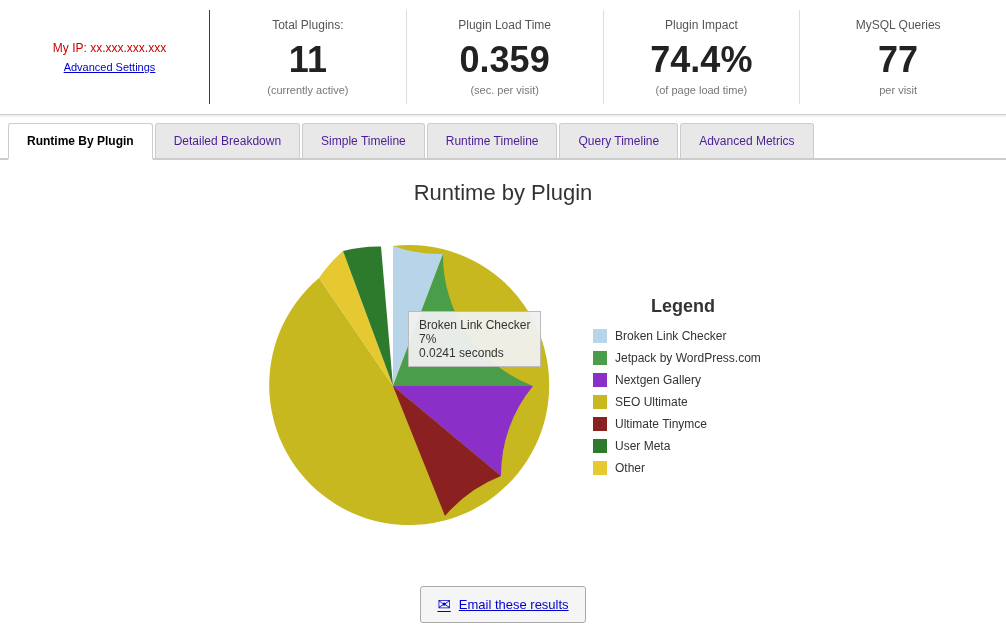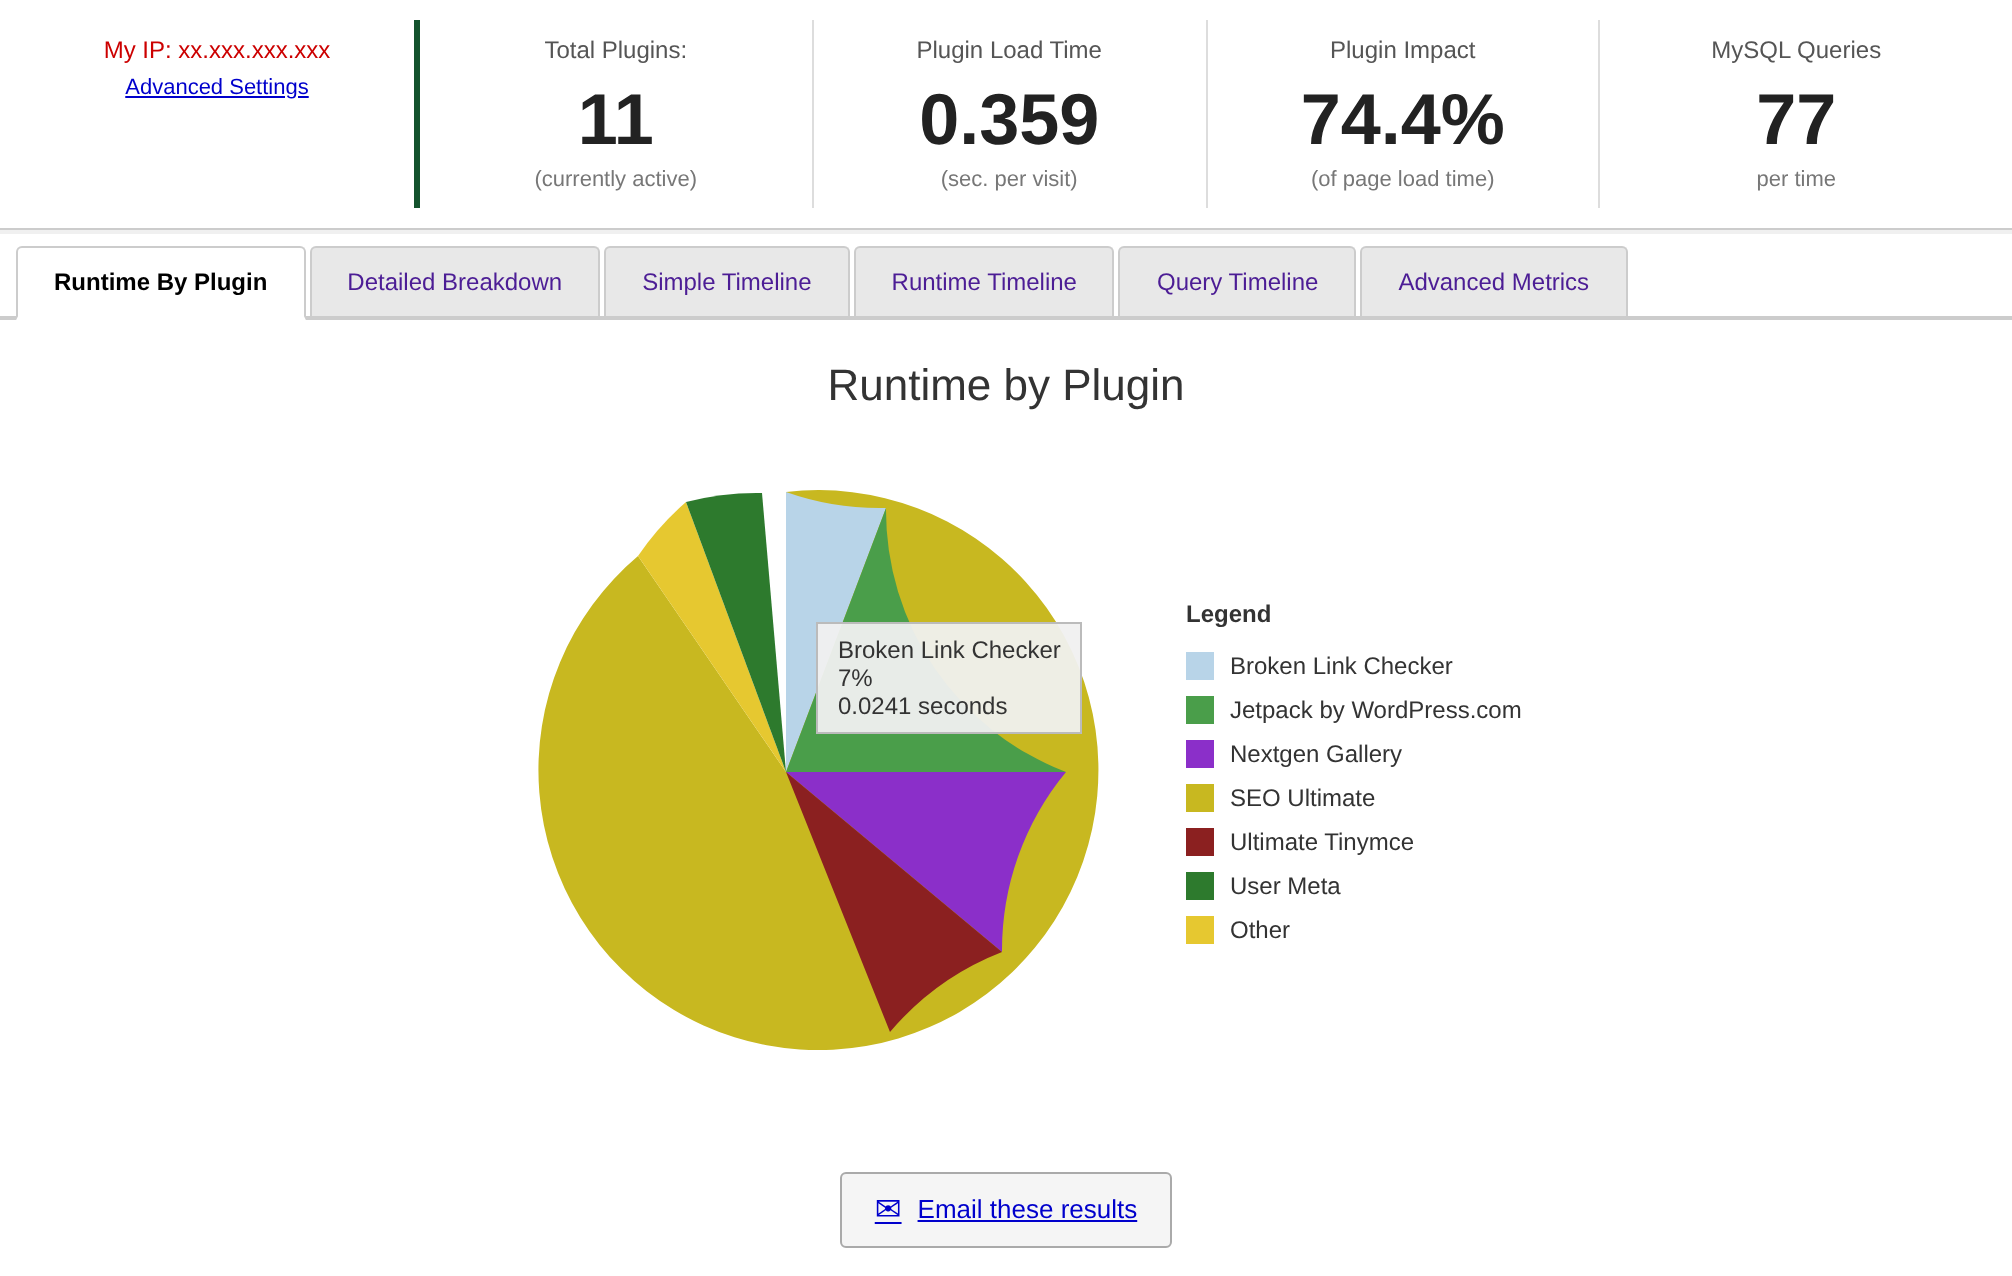--- a/index.html
+++ b/index.html
@@ -11,23 +11,24 @@
       background: #fff;
       border-bottom: 1px solid #ccc;
       padding: 10px;
       gap: 0;
     }
 
     .top-left {
       display: flex;
       flex-direction: column;
       align-items: center;
+      justify-content: center;
       min-width: 200px;
       padding: 8px 16px;
-      border-right: 3px solid #14532d;
+      border-right: 1px solid #14532d;
     }
 
     .my-ip-label {
       color: #c00;
       font-size: 12px;
       margin-bottom: 6px;
     }
 
     .scan-button {
       border: 2px solid #999;
@@ -158,22 +159,23 @@
 
     .legend {
       display: flex;
       flex-direction: column;
       gap: 8px;
       min-width: 180px;
     }
 
     .legend-title {
       font-weight: bold;
-      font-size: 12px;
+      font-size: 18px;
       margin-bottom: 4px;
+      text-align: center;
     }
 
     .legend-item {
       display: flex;
       align-items: center;
       gap: 8px;
       font-size: 12px;
     }
 
     .legend-color {
@@ -229,21 +231,21 @@
 
   <div class="metric-box">
     <span class="metric-label">Plugin Impact</span>
     <span class="metric-value">74.4%</span>
     <span class="metric-sub">(of page load time)</span>
   </div>
 
   <div class="metric-box">
     <span class="metric-label">MySQL Queries</span>
     <span class="metric-value">77</span>
-    <span class="metric-sub">per time</span>
+    <span class="metric-sub">per visit</span>
   </div>
 </div>
 
 <div class="tabs-bar">
   <div class="tab active">Runtime By Plugin</div>
   <div class="tab">Detailed Breakdown</div>
   <div class="tab">Simple Timeline</div>
   <div class="tab">Runtime Timeline</div>
   <div class="tab">Query Timeline</div>
   <div class="tab">Advanced Metrics</div>

